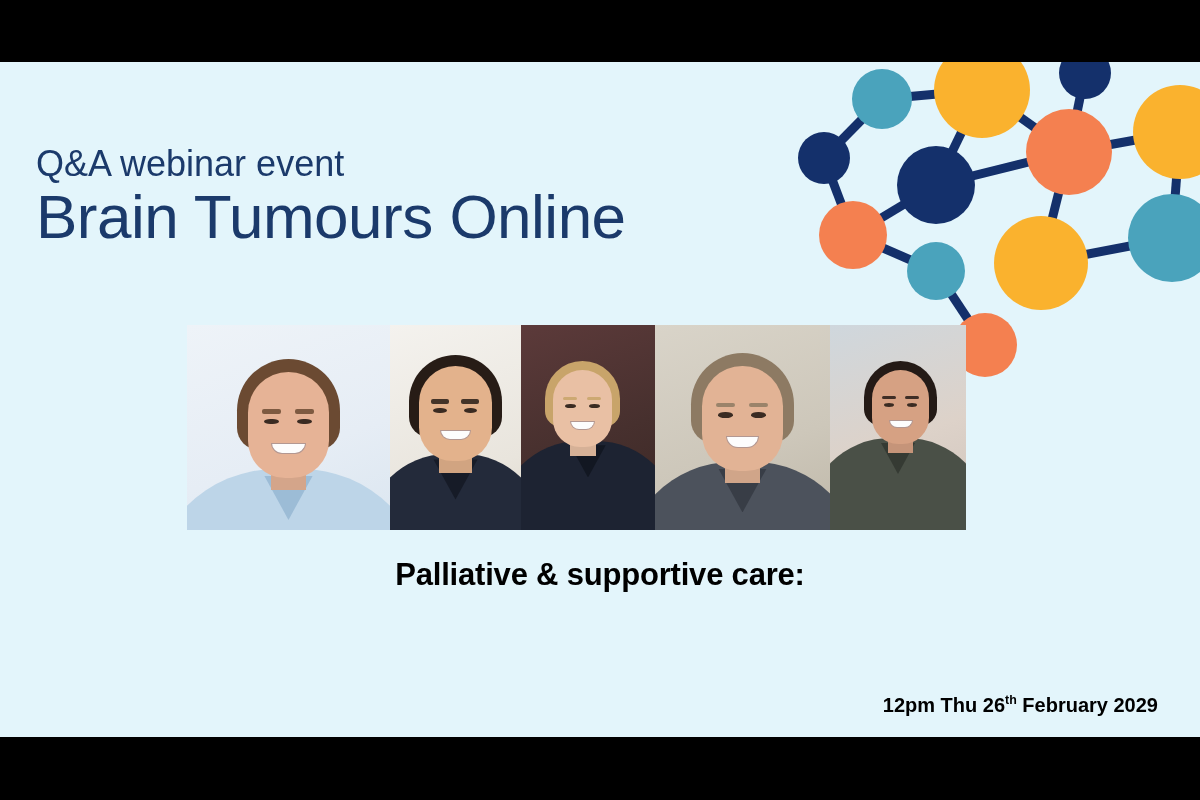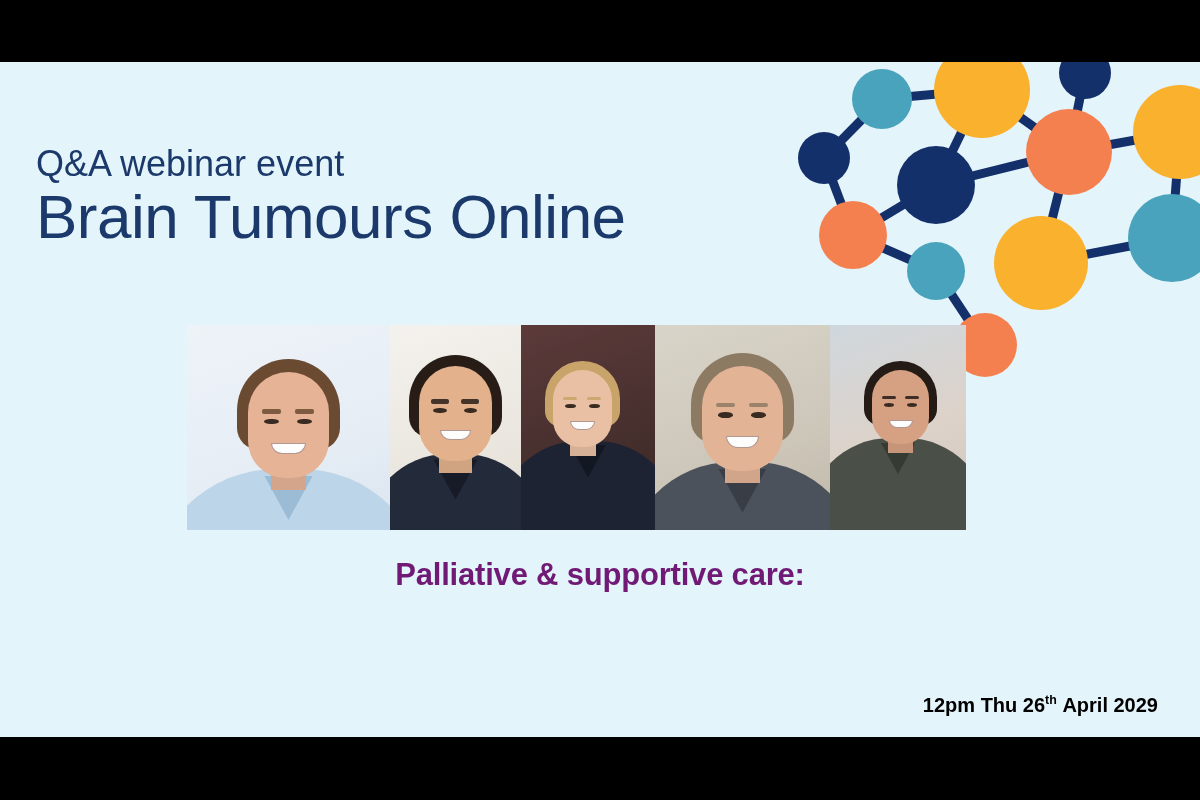--- a/index.html
+++ b/index.html
@@ -87,21 +87,21 @@
   .presenter-photo .ph-brow-l,
   .presenter-photo .ph-brow-r,
   .presenter-photo .ph-mouth,
   .presenter-photo .ph-extra { position:absolute; }
 
   
   #talk-title {
     position:absolute;
     left:0; right:0; top:490px;
     text-align:center;
-    color:#701a75;
+    color:#000000;
     font-weight:bold;
     font-size:31px;
     line-height:1.48;
     letter-spacing:-0.2px;
   }
   #talk-title .tt-line { display:block; white-space:nowrap; }
 
   
   #event-datetime {
     position:absolute;
@@ -226,21 +226,21 @@
           <div class="ph-eye-r" style="left:77.00319999999999px;top:77.77264px;width:10.2816px;height:4.08408px;background:#3a2b22;border-radius:50%;"></div>
           <div class="ph-mouth" style="left:58.724799999999995px;top:94.85152000000001px;width:23.990399999999998px;height:8.16816px;background:#fdfdfd;border:1px solid rgba(120,70,60,.55);border-radius:0 0 17.136px 17.136px;"></div>
         </div>
       </div>
 
     <div id="talk-title">
       <span class="tt-line">Palliative &amp; supportive care:</span>
     </div>
 
     <div id="event-datetime">
-      <span>12pm</span>&nbsp;<span>Thu</span>&nbsp;<span>26</span><sup>th</sup>&nbsp;<span>April</span>&nbsp;<span>2029</span>
+      <span>12pm</span>&nbsp;<span>Thu</span>&nbsp;<span>26</span><sup>th</sup>&nbsp;<span>February</span>&nbsp;<span>2029</span>
     </div>
 
   </div>
 
   <div class="letterbox" id="letterbox-top"></div>
   <div class="letterbox" id="letterbox-bottom"></div>
 
 </div>
 
 </body></html>

